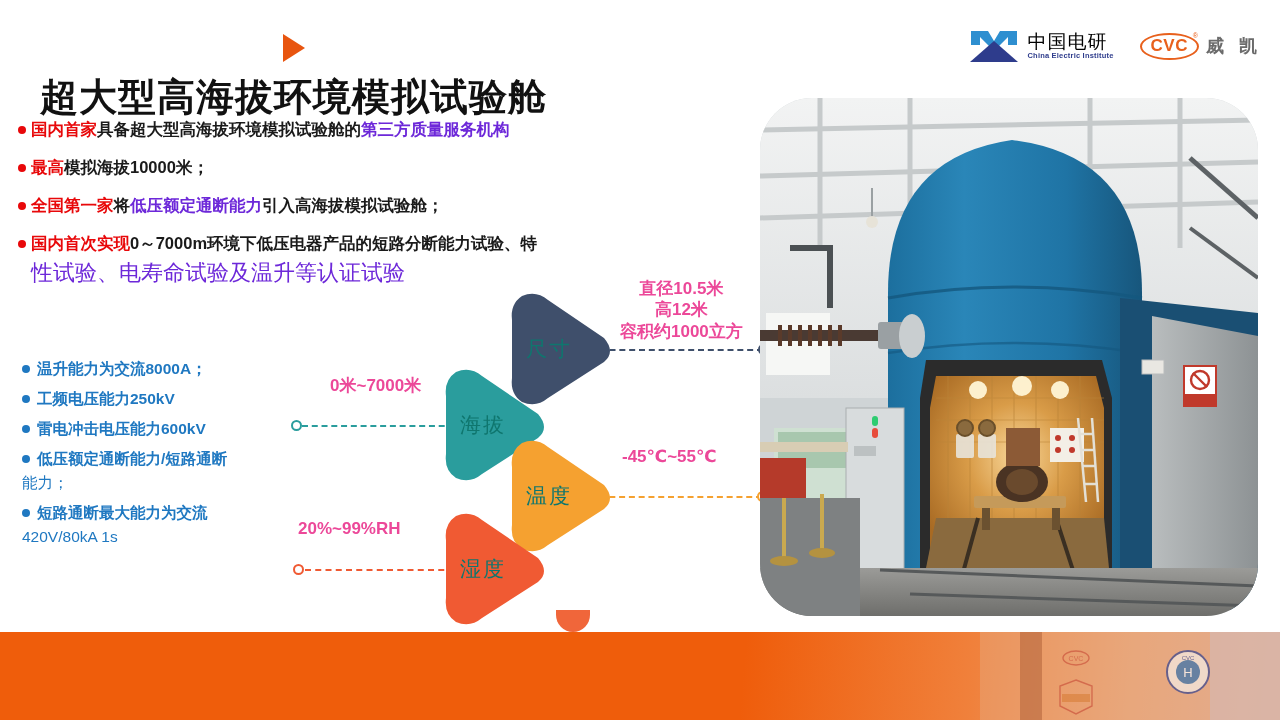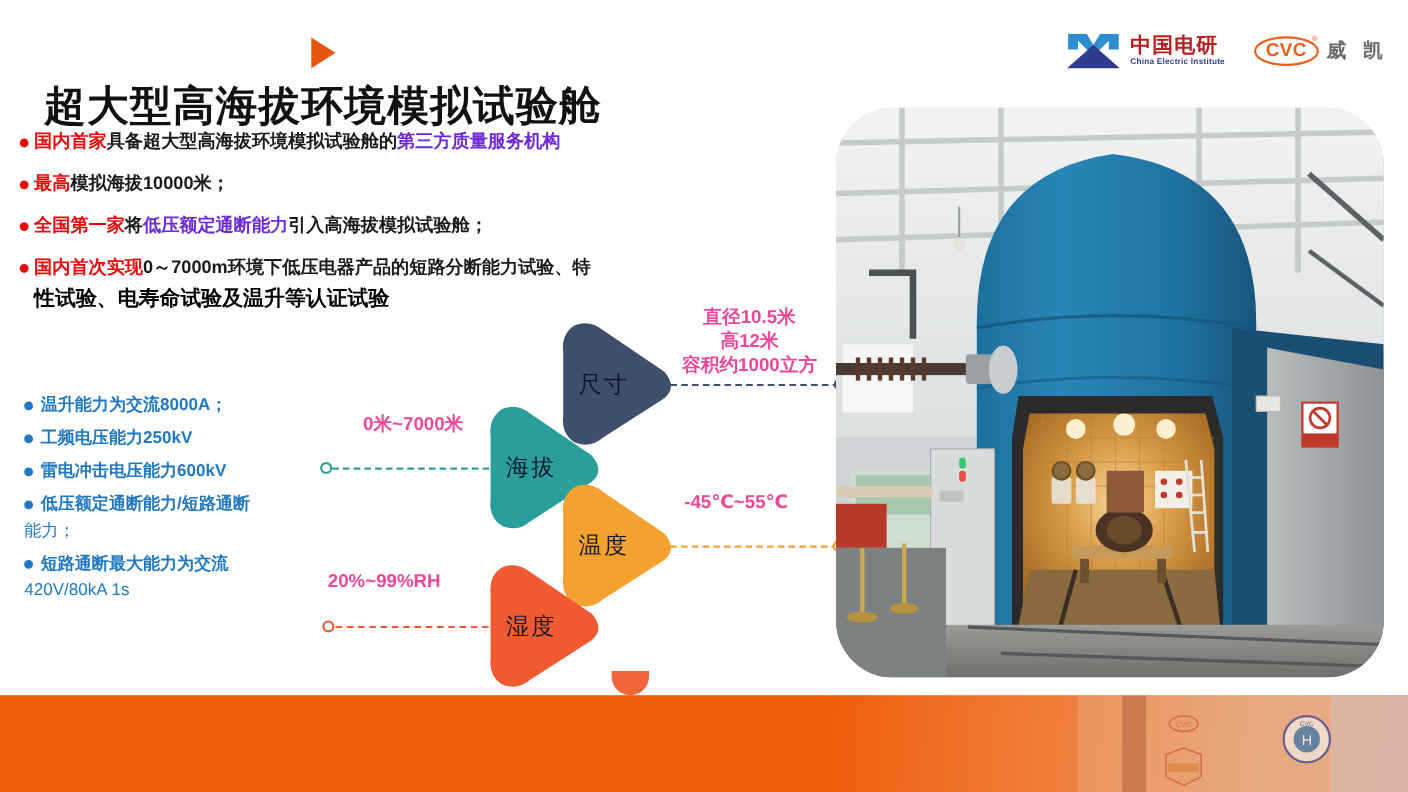--- a/index.html
+++ b/index.html
@@ -13,51 +13,51 @@
   
   .title-row{position:absolute;left:40px;top:34px;display:flex;align-items:center;gap:16px;flex-direction:column;}
   .tri-bullet{width:0;height:0;border-left:22px solid #E8550F;border-top:14px solid transparent;border-bottom:14px solid transparent;}
   .slide-title{font-size:38px;font-weight:bold;color:#111;letter-spacing:1px;line-height:1;white-space:nowrap;}
 
   
   .logos{position:absolute;right:18px;top:28px;display:flex;align-items:center;gap:26px;}
   .logo-cei{display:flex;align-items:center;gap:8px;}
   .cei-mark{width:52px;height:36px;position:relative;}
   .logo-cei-text{display:flex;flex-direction:column;justify-content:center;}
-  .cei-cn{font-size:19px;font-weight:bold;color:#b91c1c;letter-spacing:1px;line-height:1.05;}
+  .cei-cn{font-size:19px;font-weight:normal;color:#000000;letter-spacing:1px;line-height:1.05;}
   .cei-en{font-size:7.5px;font-weight:bold;color:#2E3C8C;letter-spacing:0.2px;line-height:1.2;}
   .logo-cvc{display:flex;align-items:center;gap:7px;}
   .cvc-oval{border:2.2px solid #E8601C;border-radius:50%;padding:1px 9px 2px;position:relative;}
   .cvc-oval span{font-size:17px;font-weight:bold;color:#E8601C;letter-spacing:0.5px;}
   .cvc-reg{position:absolute;top:-3px;right:-1px;font-size:7px;color:#E8601C;}
   .cvc-cn{font-size:18px;font-weight:bold;color:#6B6B6B;letter-spacing:5px;}
 
   
   .top-list{position:absolute;left:18px;top:118px;width:620px;}
   .tl-item{display:flex;align-items:flex-start;margin-bottom:14px;line-height:1.45;}
   .dot-red{flex:0 0 auto;width:8px;height:8px;border-radius:50%;background:#E8080A;margin-top:8px;margin-right:5px;}
   .tl-text{font-size:16.5px;font-weight:bold;color:#1A1A1A;}
   .tl-text .r{color:#E8080A;}
   .tl-text .b{color:#6d28d9;}
-  .tl-cont{margin-left:13px;font-size:19px;font-weight:bold;color:#000000;}
+  .tl-cont{margin-left:13px;font-size:22px;font-weight:normal;color:#6d28d9;}
 
   
   .spec-list{position:absolute;left:22px;top:357px;width:290px;}
   .sp-item{display:flex;align-items:flex-start;margin-bottom:6px;}
   .dot-blue{flex:0 0 auto;width:8px;height:8px;border-radius:50%;background:#1F78C1;margin-top:8px;margin-right:7px;}
   .sp-text{font-size:15.5px;font-weight:bold;color:#1F78C1;line-height:1.55;}
   .sp-cont{font-size:15.5px;font-weight:normal;color:#1F78C1;line-height:1.55;margin-bottom:6px;}
 
   
   .diagram{position:absolute;left:280px;top:270px;width:500px;height:340px;}
   .tri{position:absolute;width:112px;height:118px;}
   .tri .shape{position:absolute;inset:0;}
   .tri .lbl{position:absolute;left:0;top:0;width:100%;height:100%;
     display:flex;align-items:center;justify-content:center;
-    color:#0f172a;font-size:21px;font-weight:normal;letter-spacing:2px;
+    color:#0f766e;font-size:21px;font-weight:normal;letter-spacing:2px;
     padding-right:26px;box-sizing:border-box;}
 
   .conn{position:absolute;height:0;border-top-width:2.6px;border-top-style:dashed;}
   .endpt{position:absolute;width:11px;height:11px;border-radius:50%;background:#fff;border:2.2px solid #888;box-sizing:border-box;}
   .cap{position:absolute;font-size:17px;font-weight:bold;color:#ec4899;line-height:1.25;white-space:pre-line;text-align:center;}
 
   
   .photo{position:absolute;left:760px;top:98px;width:498px;height:518px;border-radius:52px;overflow:hidden;background:#cfd4d6;}
 
   

